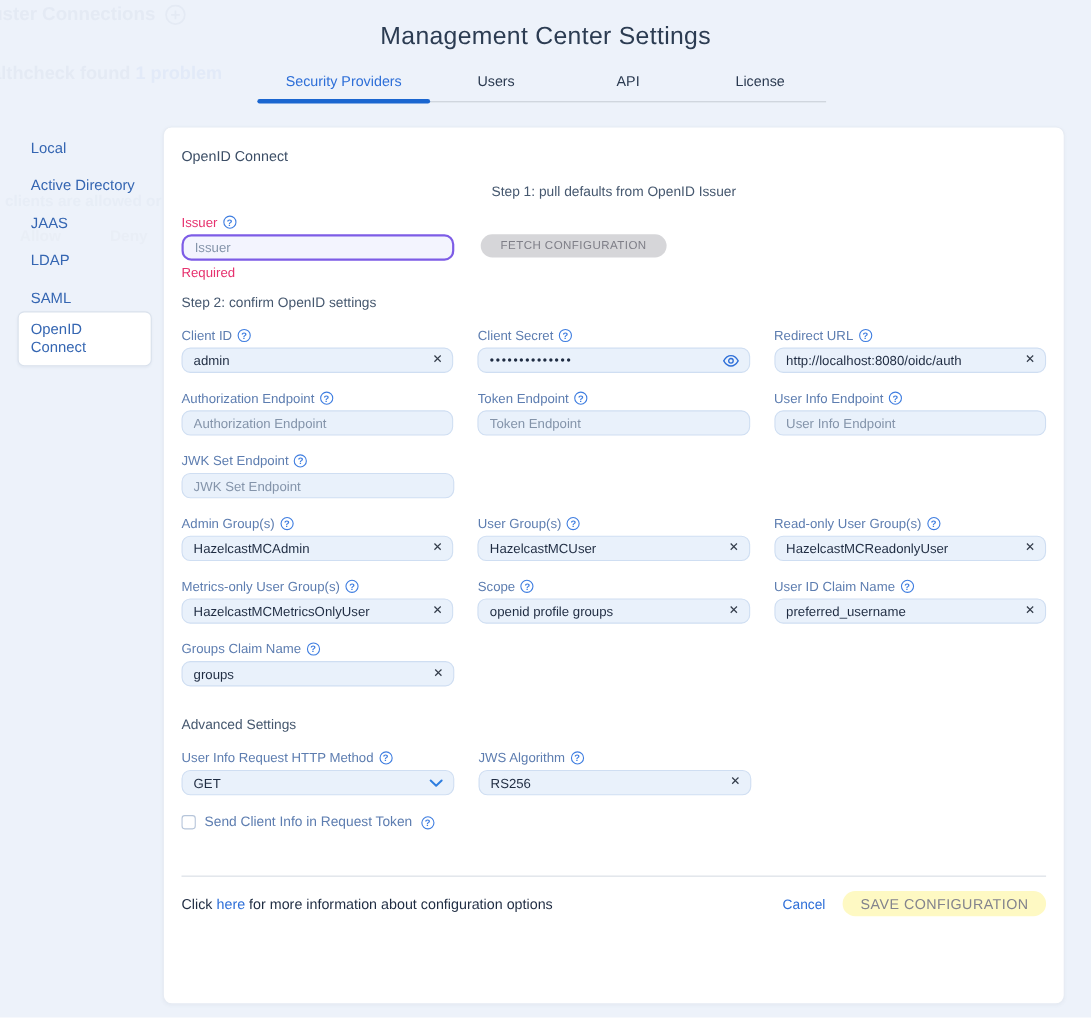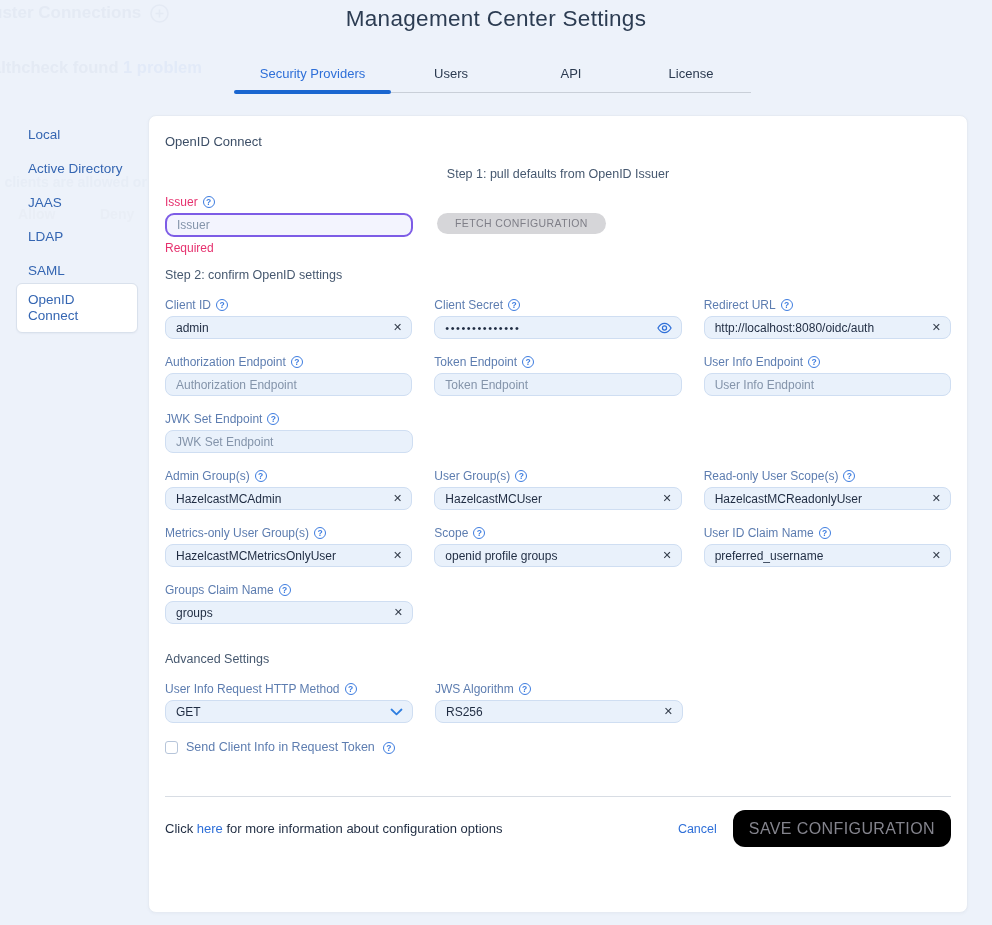--- a/index.html
+++ b/index.html
@@ -12,21 +12,21 @@
   
   .bg-text{position:absolute;font-weight:bold;color:#e4eaf4;white-space:nowrap;}
   .bg-cluster{left:-8px;top:3px;font-size:17px;display:flex;align-items:center;gap:9px;}
   .bg-health{left:-8px;top:58px;font-size:16.5px;}
   .bg-health .lite{color:#e2eaf8;font-weight:600;}
   .bg-clients{left:-8px;top:174px;font-size:14px;font-weight:600;color:#e7edf6;}
   .bg-allow{left:18px;top:206px;font-size:14px;color:#e9eef6;}
   .bg-deny{left:100px;top:206px;font-size:14px;color:#e9eef6;}
 
   
-  .page-title{position:absolute;top:6px;left:0;width:100%;text-align:center;
+  .page-title{position:absolute;top:20px;left:0;width:100%;text-align:center;
     font-size:22.5px;font-weight:400;color:#2c3c52;letter-spacing:.3px;}
   .tabs{position:absolute;top:62px;left:234px;display:flex;border-bottom:1px solid #c9cfd8;height:30px;}
   .tab{position:relative;box-sizing:border-box;text-align:center;font-size:13px;color:#2b3a50;
     line-height:24px;cursor:pointer;}
   .tab.w1{width:157px;}
   .tab.w2{width:120px;}
   .tab.active{color:#2e6fd8;}
   .tab.active::after{content:"";position:absolute;left:0;right:0;bottom:-2px;height:4px;
     background:#1a66d0;border-radius:2px;}
 
@@ -73,22 +73,22 @@
   .check-row{display:flex;align-items:flex-end;gap:8px;font-size:12.5px;color:#5d7db0;}
   .checkbox{width:13px;height:13px;border:1px solid #b6c5da;border-radius:3px;background:#fff;
     box-sizing:border-box;cursor:pointer;flex:none;}
 
   .divider{border:none;border-top:1px solid #d8dde4;margin:42px 0 0 0;}
   .footer{display:flex;align-items:center;justify-content:space-between;padding:13px 0;}
   .footer-left{font-size:13px;color:#1f2c42;}
   .link{color:#2e6fd8;cursor:pointer;}
   .footer-right{display:flex;align-items:center;gap:16px;}
   .cancel{color:#2e6fd8;font-size:12.5px;cursor:pointer;}
-  .save-btn{height:37px;line-height:23px;padding:0 16px;border-radius:12px;border:none;
-    background:#000000;color:#84848d;font-size:16px;letter-spacing:.4px;
+  .save-btn{height:23px;line-height:23px;padding:0 16px;border-radius:12px;border:none;
+    background:#fef9c3;color:#84848d;font-size:13px;letter-spacing:.4px;
     font-family:inherit;cursor:default;}
 </style>
 </head>
 <body>
 
 <div class="bg-text bg-cluster">
   <span>uster Connections</span>
   <span style="display:flex;">
     <svg width="19" height="19" viewBox="0 0 19 19">
         <circle cx="9.5" cy="9.5" r="8.5" fill="none" stroke="#e4eaf4" stroke-width="1.6"></circle>
@@ -241,21 +241,21 @@
           <span>User Group(s)</span>
           <span class="help">?</span>
         </div>
       <div class="input-box">
         <input value="HazelcastMCUser" style="">
         <span class="clear">✕</span>
       </div>
     </div>
     <div class="field">
       <div class="flabel">
-          <span>Read-only User Scope(s)</span>
+          <span>Read-only User Group(s)</span>
           <span class="help">?</span>
         </div>
       <div class="input-box">
         <input value="HazelcastMCReadonlyUser" style="">
         <span class="clear">✕</span>
       </div>
     </div>
   </div>
 
   <div class="row mt16">

